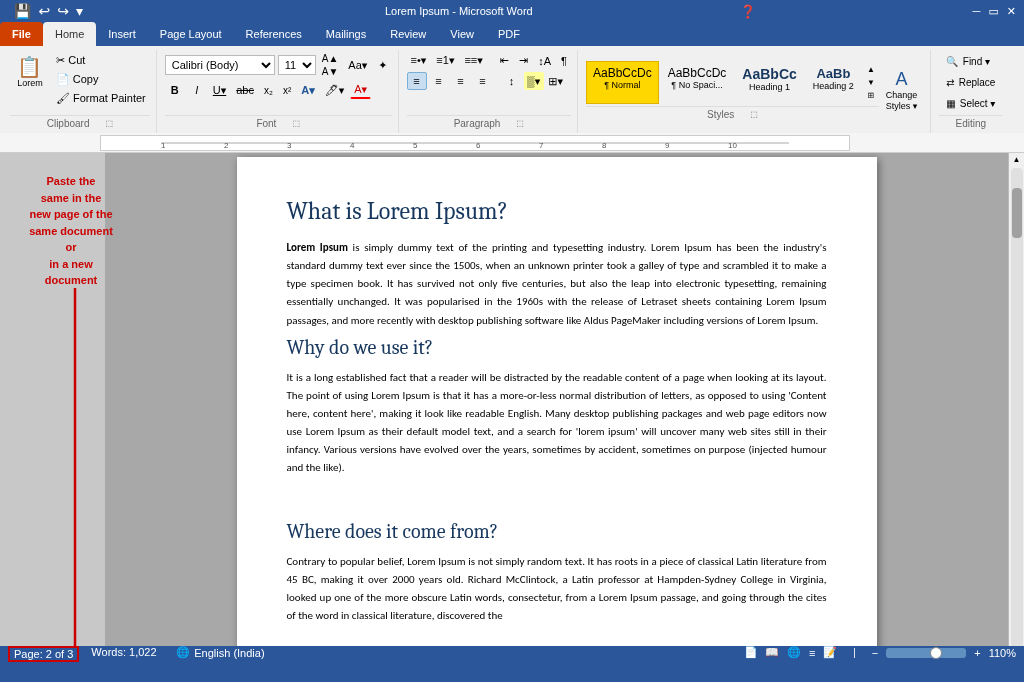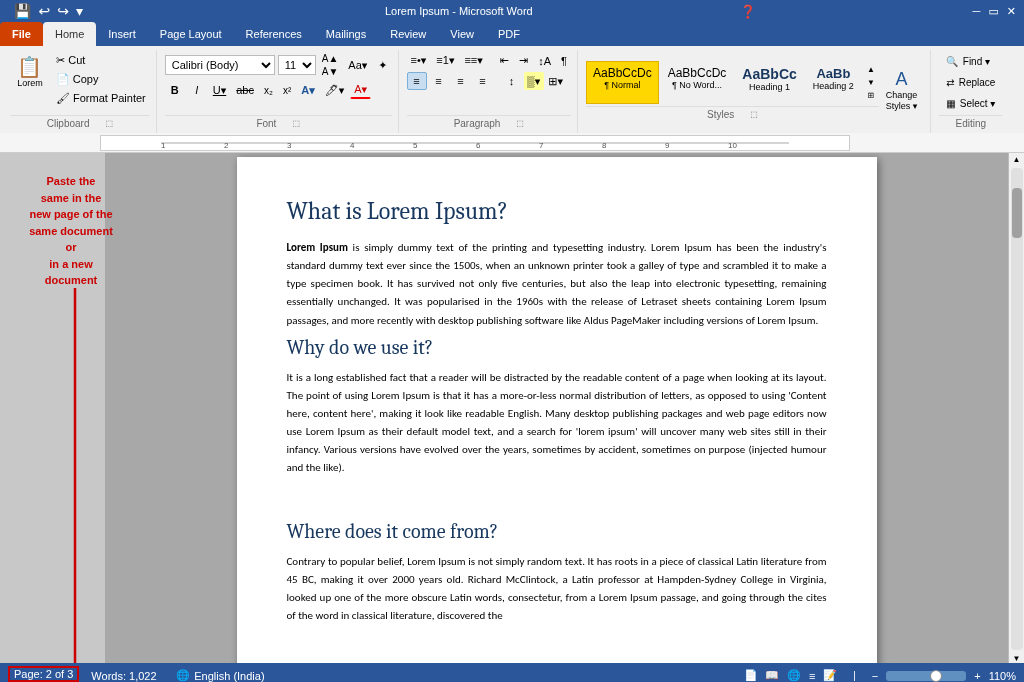--- a/index.html
+++ b/index.html
@@ -333,21 +333,21 @@
   <div class="ribbon-group" style="flex-direction:row;align-items:center;">
     <div style="display:flex; flex-direction:column;">
       <div style="display:flex; gap:2px; padding-top:2px;">
 
         <div class="style-item selected" style="background:#ffd700; border:1px solid #e0b000; min-width:65px; padding:4px 6px;">
           <div style="font-size:12px;">AaBbCcDc</div>
           <div style="font-size:9px;">¶ Normal</div>
         </div>
         <div class="style-item" style="min-width:65px; padding:4px 6px;">
           <div style="font-size:12px;">AaBbCcDc</div>
-          <div style="font-size:9px;">¶ No Word...</div>
+          <div style="font-size:9px;">¶ No Spaci...</div>
         </div>
         <div class="style-item" style="min-width:60px; padding:4px 6px;">
           <div style="font-size:14px; color:#17375e; font-weight:bold;">AaBbCc</div>
           <div style="font-size:9px;">Heading 1</div>
         </div>
         <div class="style-item" style="min-width:55px; padding:4px 6px;">
           <div style="font-size:13px; color:#17375e; font-weight:bold;">AaBb</div>
           <div style="font-size:9px;">Heading 2</div>
         </div>
         <div style="display:flex; flex-direction:column; justify-content:space-between; padding:2px 0;">
@@ -455,21 +455,21 @@
 
   <div style="width:16px; background:#f0f0f0; border-left:1px solid #bbb; display:flex; flex-direction:column; align-items:center;">
     <div style="font-size:8px; cursor:pointer; padding:2px;">▲</div>
     <div style="flex:1; width:12px; background:#e0e0e0; border-radius:4px; margin:2px; position:relative;">
       <div style="width:10px; height:50px; background:#a0a0a0; border-radius:4px; position:absolute; top:20px; left:1px;"></div>
     </div>
     <div style="font-size:8px; cursor:pointer; padding:2px;">▼</div>
   </div>
 </div>
 
-<div style="height:19px; background:#2b579a; display:flex; align-items:flex-end; padding:0 8px; color:white; font-size:11px; gap:0; position:fixed; bottom:0; width:1024px;">
+<div style="height:36px; background:#2b579a; display:flex; align-items:flex-start; padding:0 8px; color:white; font-size:11px; gap:0; position:fixed; bottom:0; width:1024px;">
   <div style="border:2px solid #cc0000; padding:0 4px; margin-right:12px; font-size:11px;">Page: 2 of 3</div>
   <div style="margin-right:20px;">Words: 1,022</div>
   <div style="display:flex; align-items:center; gap:4px;">
     <span>🌐</span>
     <span>English (India)</span>
   </div>
   <div style="margin-left:auto; display:flex; align-items:center; gap:8px;">
     <span style="cursor:pointer;">📄</span>
     <span style="cursor:pointer;">📖</span>
     <span style="cursor:pointer;">🌐</span>

